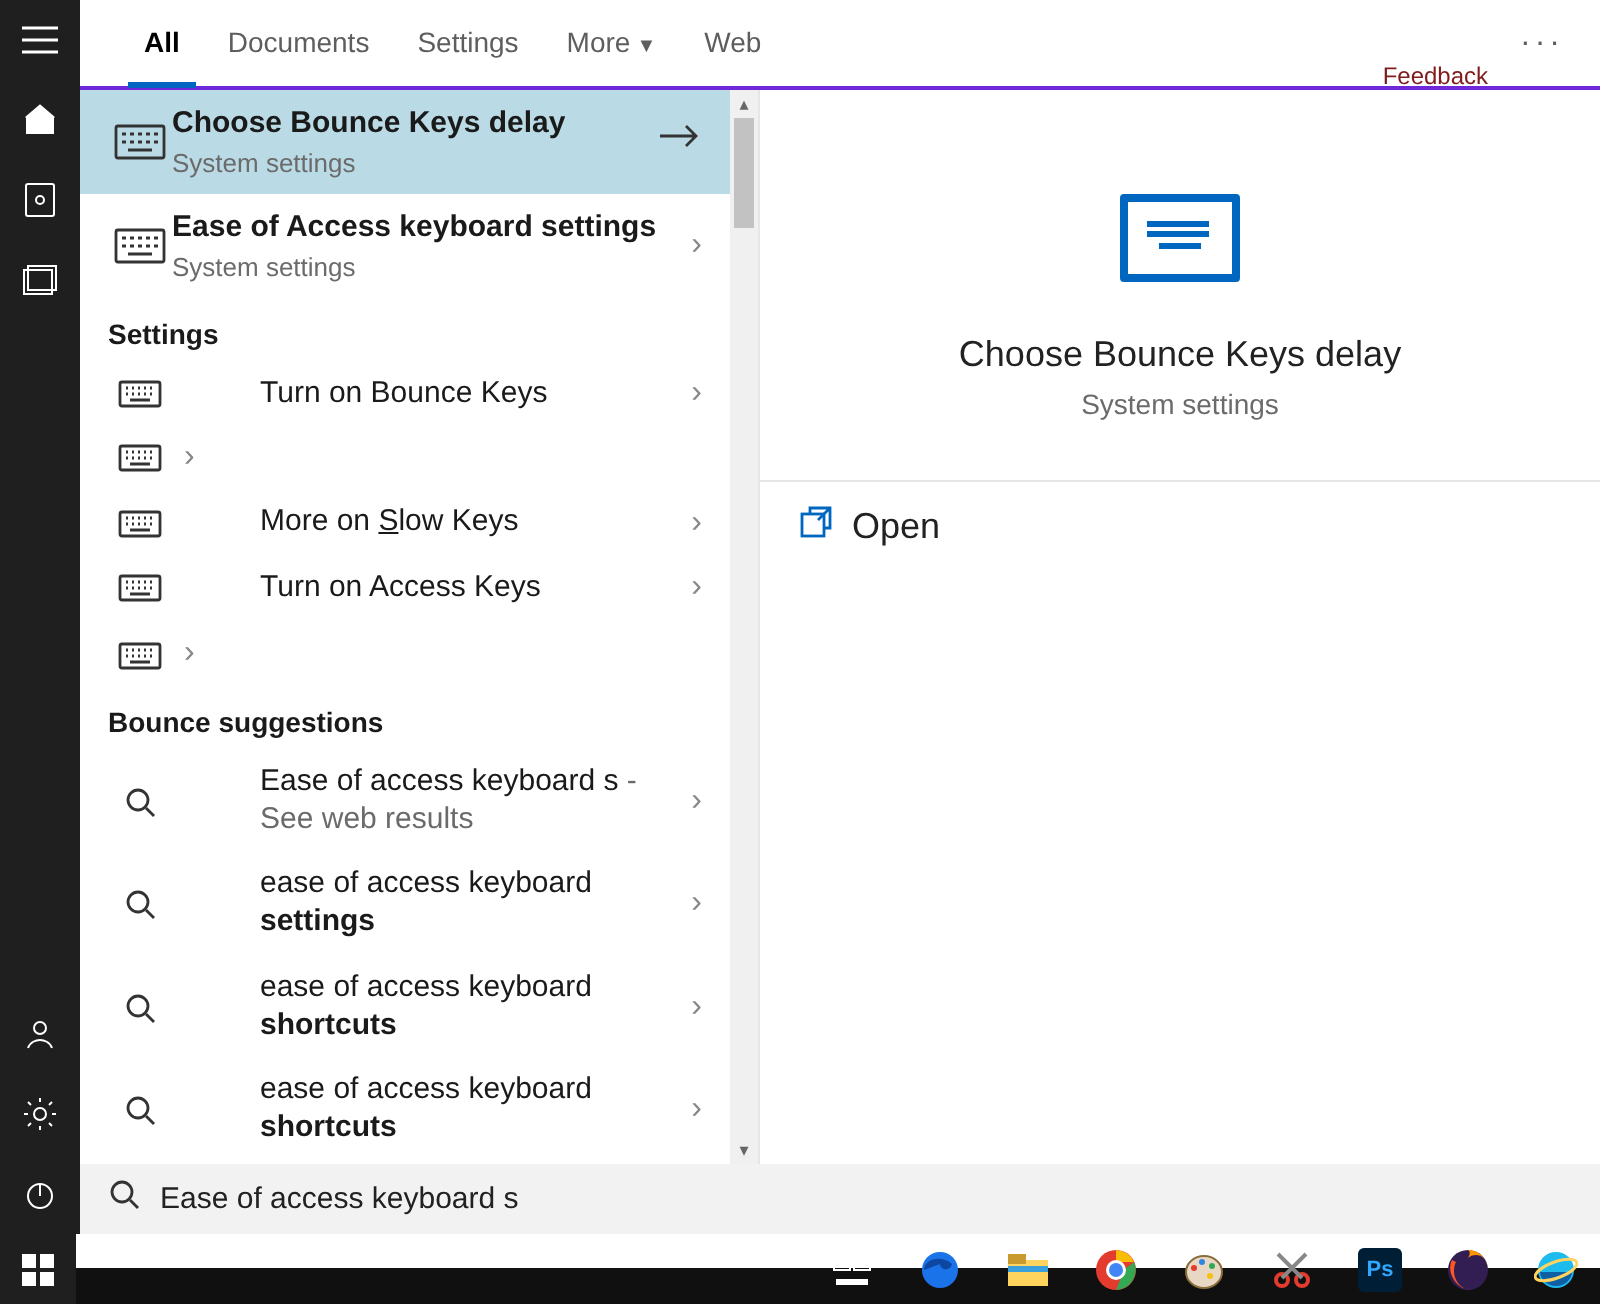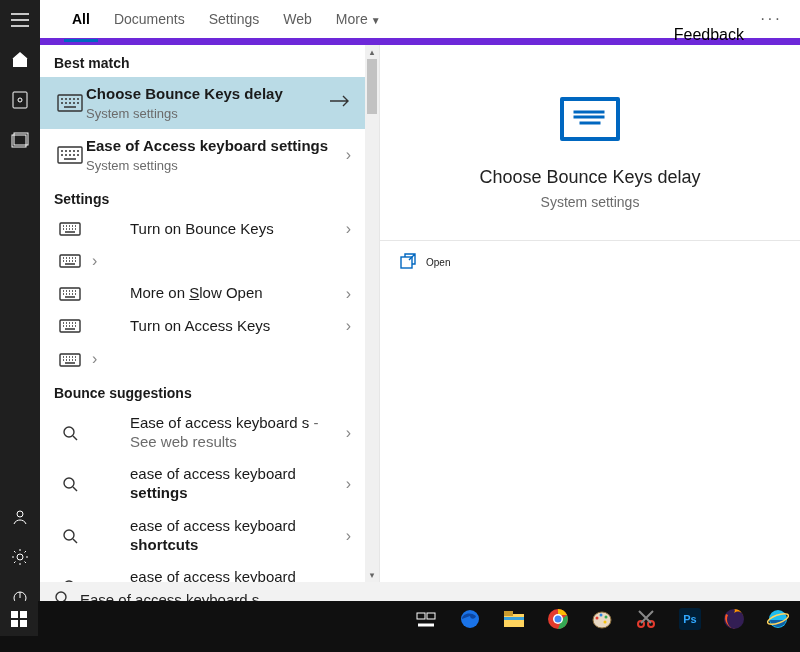--- a/index.html
+++ b/index.html
@@ -10,27 +10,27 @@
   .rail-top, .rail-bottom { display: flex; flex-direction: column; align-items: center; }
   .rail-top { }
   .rail-bottom { margin-top: auto; }
   .rail-btn { width: 40px; height: 40px; display: flex; align-items: center; justify-content: center; cursor: pointer; }
   .rail-btn svg { stroke: #fff; fill: none; }
 
   
   .panel { position: absolute; left: 40px; top: 0; width: 760px; height: 617px; background: #fff; }
 
   
-  .tabs { height: 45px; display: flex; align-items: center; padding: 0 12px 0 20px; border-bottom: 7px solid #6d28d9; font-size: 14px; color: #5e5e5e; gap: 0; }
+  .tabs { height: 45px; display: flex; align-items: center; padding: 0 12px 0 20px; border-bottom: 2px solid #6d28d9; font-size: 14px; color: #5e5e5e; gap: 0; }
   .tab { padding: 0 12px; height: 45px; line-height: 45px; cursor: pointer; position: relative; }
   .tab.active { color: #000; font-weight: 600; }
   .tab.active::after { content:""; position:absolute; left:4px; right:4px; bottom:0; height:3px; background:#0067c0; }
   .tab .caret { margin-left:3px; font-size:10px; }
   .tabs-spacer { flex: 1; }
-  .feedback { font-size:16px; color:#000000; padding:0 10px; cursor:pointer;margin-top:32px; }
+  .feedback { font-size:12px; color:#7f1d1d; padding:0 10px; cursor:pointer;margin-top:32px; }
   .more-dots { font-size:16px; letter-spacing:2px; color:#5e5e5e; padding:0 6px; cursor:pointer; }
 
   
   .body { position:absolute; top:45px; left:0; right:0; bottom:35px; display:flex; }
   .results { width: 325px; overflow-y: hidden; position: relative; background:#fff; }
   .scrollbar { width: 14px; background: #f0f0f0; position: relative; }
   .scroll-arrow { position:absolute; left:0; width:14px; height:14px; display:flex; align-items:center; justify-content:center; color:#666; font-size:9px; }
   .scroll-arrow.top { top:0; }
   .scroll-arrow.bot { bottom:0; }
   .scroll-thumb { position:absolute; top:14px; left:2px; width:10px; height:55px; background:#c2c2c2; }
@@ -51,28 +51,28 @@
   .result.simple { padding-top:7px; padding-bottom:7px; }
   .result.simple .title { font-size:15px; font-weight:400;margin-left:44px; }
   .muted { color:#6b6b6b; }
 
   
   .prev-icon { width:60px; height:44px; border:4px solid #0067c0; border-radius:2px; display:flex; align-items:center; justify-content:center; color:#0067c0; margin-bottom:26px;}
   .prev-title { font-size:18px; color:#222; text-align:center; }
   .prev-sub { font-size:14px; color:#6b6b6b; margin-top:6px; margin-bottom:30px; }
   .prev-divider { width:100%; border-top:1px solid #e6e6e6; }
   .prev-actions { width:100%; padding:12px 20px; }
-  .prev-action { display:flex; align-items:center; gap:10px; cursor:pointer; font-size:10px; color:#222; }
+  .prev-action { display:flex; align-items:center; gap:10px; cursor:pointer; font-size:18px; color:#222; }
 
   
   .search-row { position:absolute; left:0; right:0; bottom:0; height:35px; background:#f2f2f2; display:flex; align-items:center; padding:0 14px; gap:10px; }
   .search-row input { border:none; background:transparent; outline:none; font-size:15px; flex:1; color:#222; }
 
   
-  .taskbar { position:absolute; left:0; right:0; bottom:0; height:51px; background:#101010; display:flex; align-items:flex-start; }
+  .taskbar { position:absolute; left:0; right:0; bottom:0; height:18px; background:#101010; display:flex; align-items:flex-end; }
   .taskbar-left { width:40px; height:35px; background:#1f1f1f; display:flex; align-items:center; justify-content:center; cursor:pointer;}
   .taskbar-gap { width:382px; } 
   .taskbar-icons { display:flex; align-items:center; gap:0; }
   .tb-btn { width:44px; height:35px; display:flex; align-items:center; justify-content:center; cursor:pointer; color:#fff; }
   .tb-box { width:22px; height:22px; border-radius:3px; }
 
   
   .ico { stroke:#333; fill:none; stroke-width:1.4; }
 </style>
 </head>
@@ -125,31 +125,30 @@
     </div>
   </div>
 </div>
 
 <div class="panel">
 
   <div class="tabs">
     <div class="tab active">All</div>
     <div class="tab">Documents</div>
     <div class="tab">Settings</div>
+    <div class="tab"><span>More</span><span class="caret">▼</span></div>
     <div class="tab">Web</div>
-    <div class="tab"><span>More</span><span class="caret">▼</span></div>
     <div class="tabs-spacer"></div>
     <div class="feedback">Feedback</div>
     <div class="more-dots">···</div>
   </div>
 
   <div class="body">
     <div class="results">
 
-      <div class="group-header">Best match</div>
 
       <div class="result rich selected">
         <div class="icon-slot">
           <svg width="26" height="18" viewBox="0 0 26 18" class="ico">
               <rect x="1" y="1" width="24" height="16" rx="1"></rect>
               <path d="M4 5h2M8 5h2M12 5h2M16 5h2M20 5h2M4 9h2M8 9h2M12 9h2M16 9h2M20 9h2M7 13h12"></path>
             </svg>
         </div>
         <div class="text-slot">
           <div class="title">Choose Bounce Keys delay</div>
@@ -202,21 +201,21 @@
       </div>
 
       <div class="result simple">
         <div class="icon-slot">
           <svg width="22" height="14" viewBox="0 0 22 14" class="ico">
               <rect x="1" y="1" width="20" height="12" rx="1"></rect>
               <path d="M4 4h1M7 4h1M10 4h1M13 4h1M16 4h1M4 7h1M7 7h1M10 7h1M13 7h1M16 7h1M6 10h10"></path>
             </svg>
         </div>
         <div class="text-slot">
-            <div class="title"><span>More on </span><u>S</u><span>low Open</span></div>
+            <div class="title"><span>More on </span><u>S</u><span>low Keys</span></div>
           </div>
         <div class="chev">›</div>
       </div>
 
       <div class="result simple">
         <div class="icon-slot">
           <svg width="22" height="14" viewBox="0 0 22 14" class="ico">
               <rect x="1" y="1" width="20" height="12" rx="1"></rect>
               <path d="M4 4h1M7 4h1M10 4h1M13 4h1M16 4h1M4 7h1M7 7h1M10 7h1M13 7h1M16 7h1M6 10h10"></path>
             </svg>

